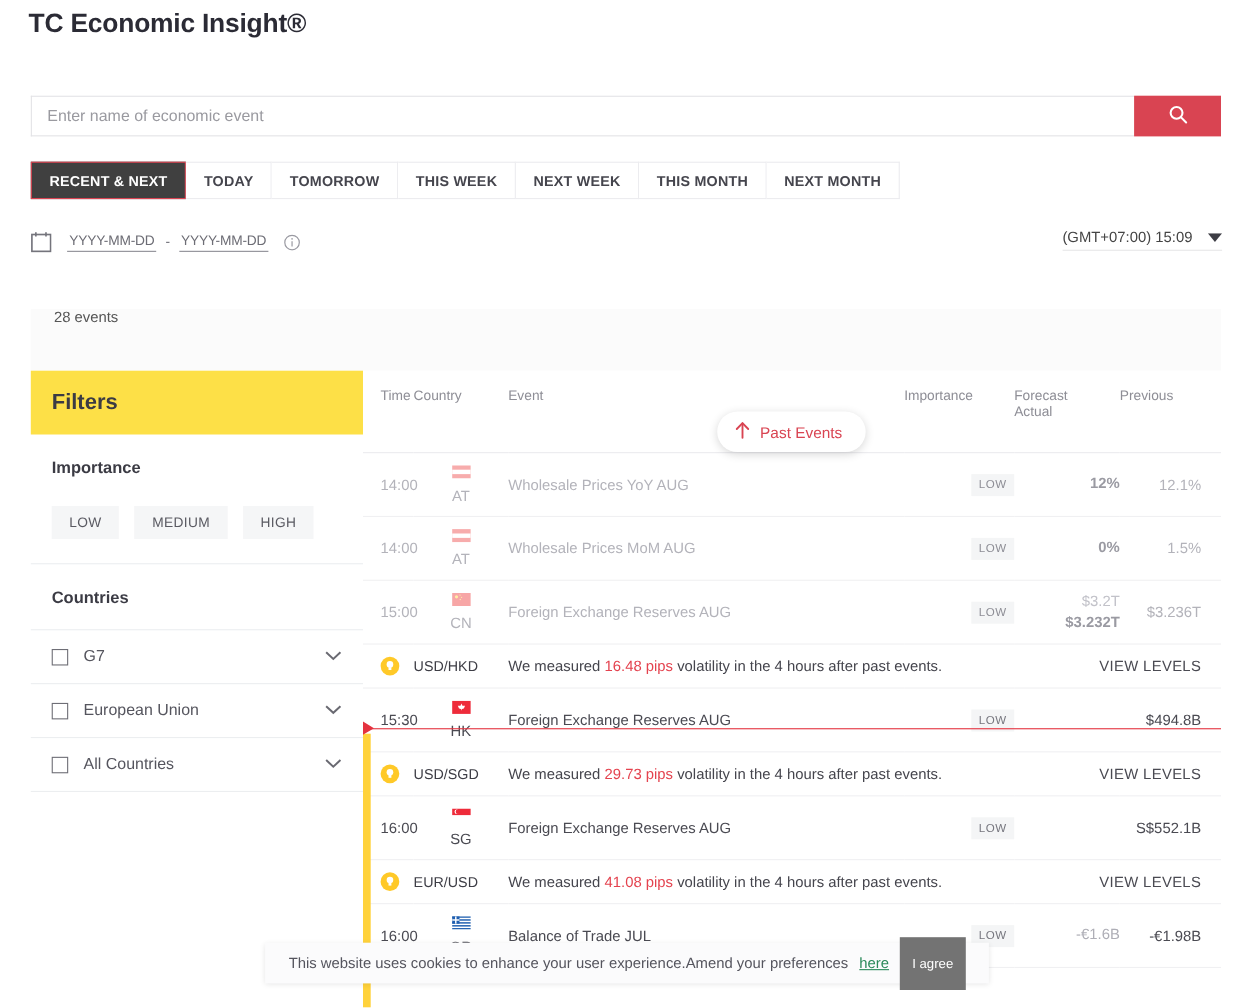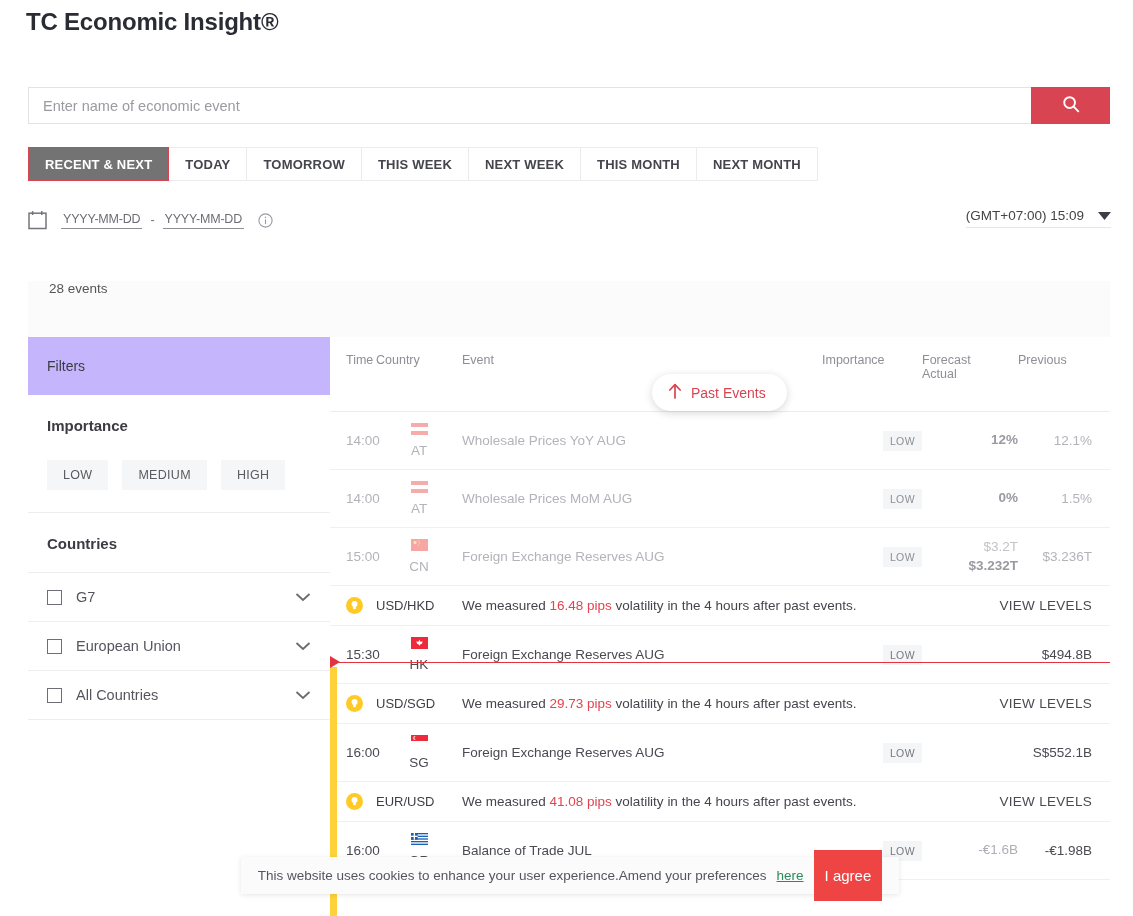--- a/index.html
+++ b/index.html
@@ -53,21 +53,21 @@
     padding: 0 16px; height: 34px;
     font-size: 13px; font-weight: bold; letter-spacing: 0.2px;
     color: #45454d;
     border: 1px solid #ececef;
     border-left: none;
     background: #fff;
     cursor: pointer; white-space: nowrap;
   }
   .tab:first-child { border-left: 1px solid #d94452; }
   .tab.active {
-    background: #737373; color: #fff; border-color: #d94452;
+    background: #404040; color: #fff; border-color: #d94452;
   }
 
   
   .daterow {
     position: absolute; left: 16px; top: 205px;
     display: flex; align-items: center; height: 30px;
   }
   .cal-icon { width: 19px; height: 20px; margin-right: 14px; }
   .date-field {
     font-size: 12.5px; color: #6d6d75;
@@ -101,23 +101,23 @@
 
   
   .panel {
     position: absolute; left: 16px; top: 337px;
     width: 1082px; height: 579px;
     display: flex;
     background: #fff;
   }
   .sidebar { width: 302px; background:#fff; }
   .sidebar-head {
-    height: 58px; background: #c4b5fd;
+    height: 58px; background: #fde047;
     display: flex; align-items: center; padding-left: 19px;
-    font-size: 14px; color: #3b3b44; font-weight: normal;
+    font-size: 20px; color: #3b3b44; font-weight: bold;
   }
   .filter-block { border-bottom: 1px solid #eceef0; padding: 0 19px; }
   .filter-title {
     font-size: 15px; color: #3b3b44; font-weight: bold;
     padding: 22px 0 0 0;
   }
   .imp-buttons { display: flex; gap: 14px; padding: 26px 0 22px 0; }
   .imp-btn {
     background: #f5f6f7; border: none;
     font-size: 12.5px; color: #5a5a62;
@@ -237,22 +237,22 @@
     position: absolute; left: 229px; top: 857px;
     width: 658px; height: 37px;
     background: #fbfbfc;
     box-shadow: 0 1px 5px rgba(0,0,0,0.10);
     display: flex; align-items: center; justify-content: center;
     gap: 10px; z-index: 20;
     font-size: 13.5px; color: #55555e;
   }
   .cookie a { color: #2b8a5a; text-decoration: underline; cursor: pointer; }
   .agree-btn {
-    background: #ef4444; color: #fff; border: none;
-    font-size: 15px; padding: 17px 11px; cursor: pointer;
+    background: #737373; color: #fff; border: none;
+    font-size: 12px; padding: 17px 11px; cursor: pointer;
     font-family: "Liberation Sans", sans-serif;
   }
 </style>
 </head>
 <body>
 
 <div id="page">
 
   <div class="page-title">TC Economic Insight®</div>
 

